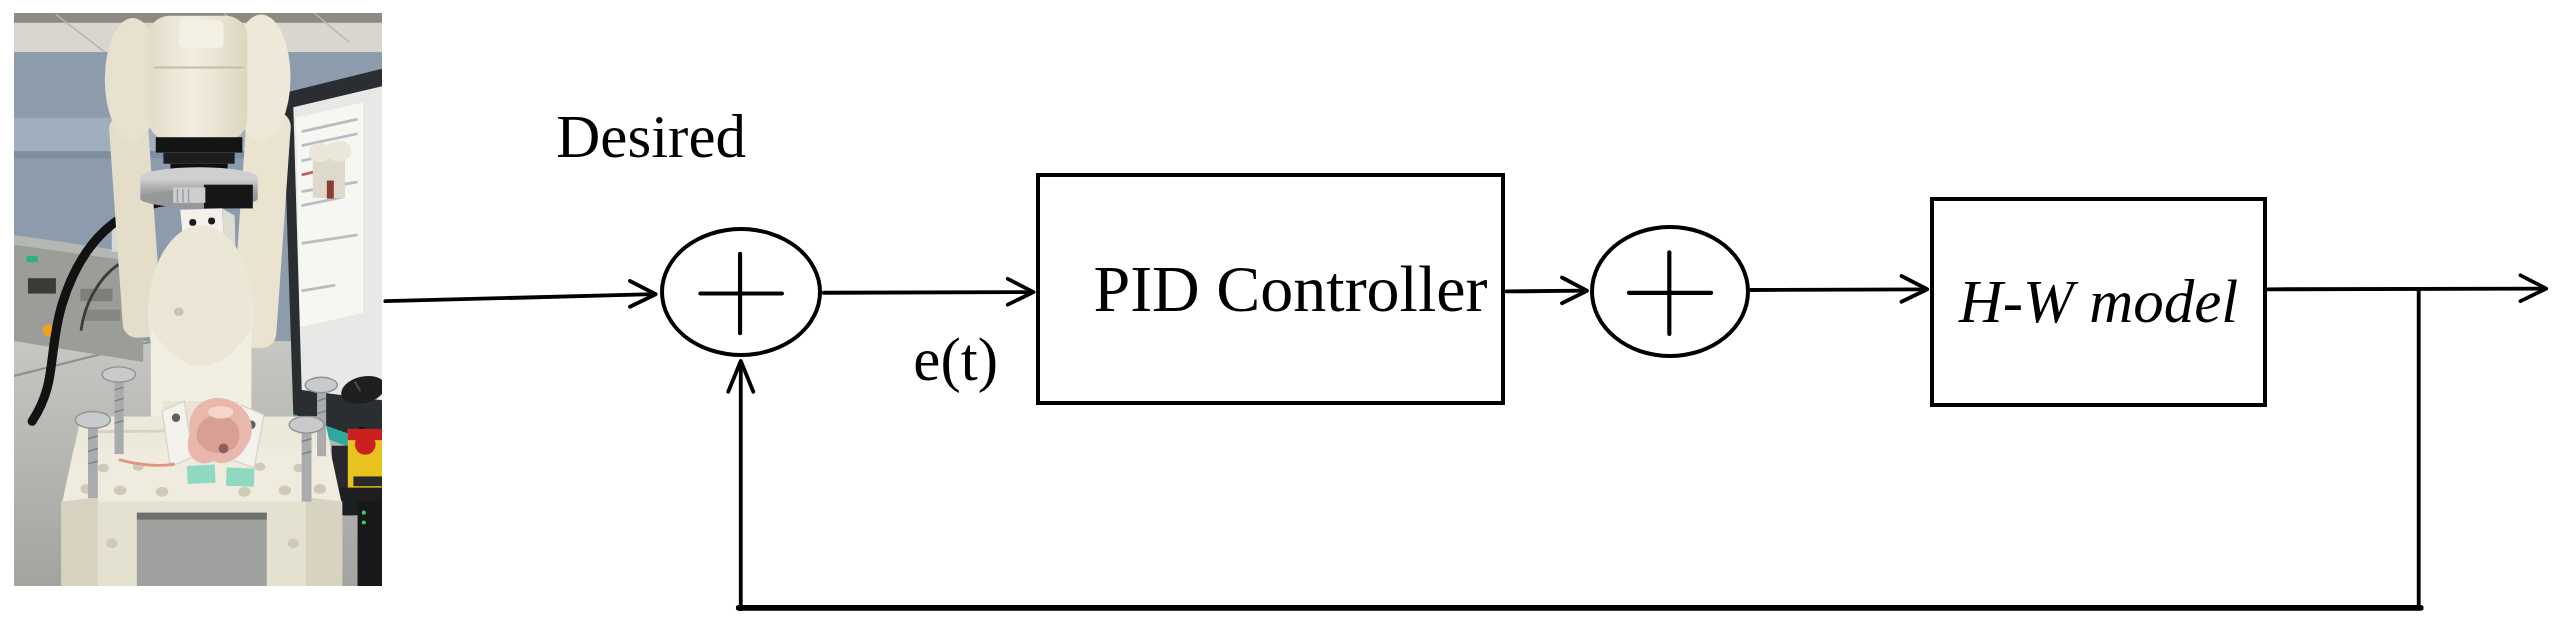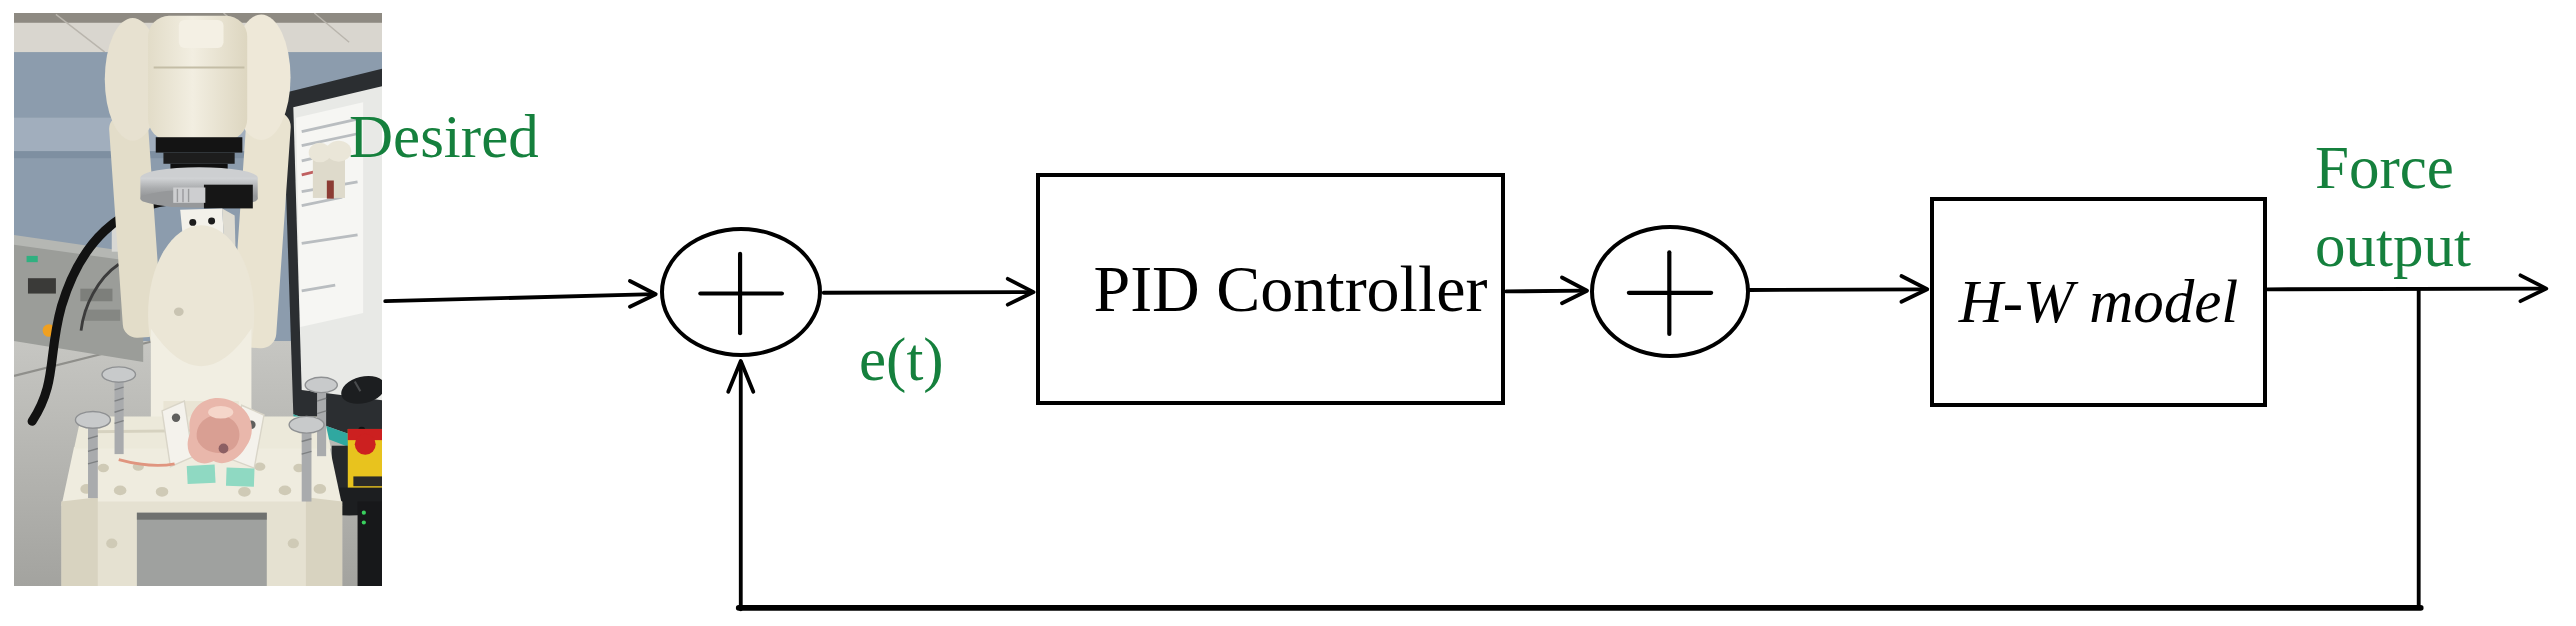--- a/index.html
+++ b/index.html
@@ -6,22 +6,22 @@
   #stage{
     position:relative;
     width:2576px;height:626px;
     background:#ffffff;
     overflow:hidden;
     font-family:"Liberation Serif", serif;
     color:#000;
   }
   .abs{position:absolute;}
   .lbl{
-    color:#15803d;
-    text-align:left;
+    color:#000000;
+    text-align:right;
     white-space:nowrap;
   }
   .lbl-2line{line-height:78px;font-size:61px;}
   .block{
     position:absolute;
     border:4.2px solid #000;
     background:#fff;
     display:flex;align-items:center;justify-content:center;
     box-sizing:border-box;
   }
@@ -306,19 +306,15 @@
     <span>H-W model</span>
   </div>
 
   <div id="desired-label" class="abs lbl lbl-2line">
     <div>Desired</div>
   </div>
 
   <div id="error-label" class="abs lbl">e(t)</div>
 
 
-  <div id="force-output-label" class="abs lbl lbl-2line">
-    <div>Force</div>
-    <div>output</div>
-  </div>
 
 </div>
 
 
 </body></html>

